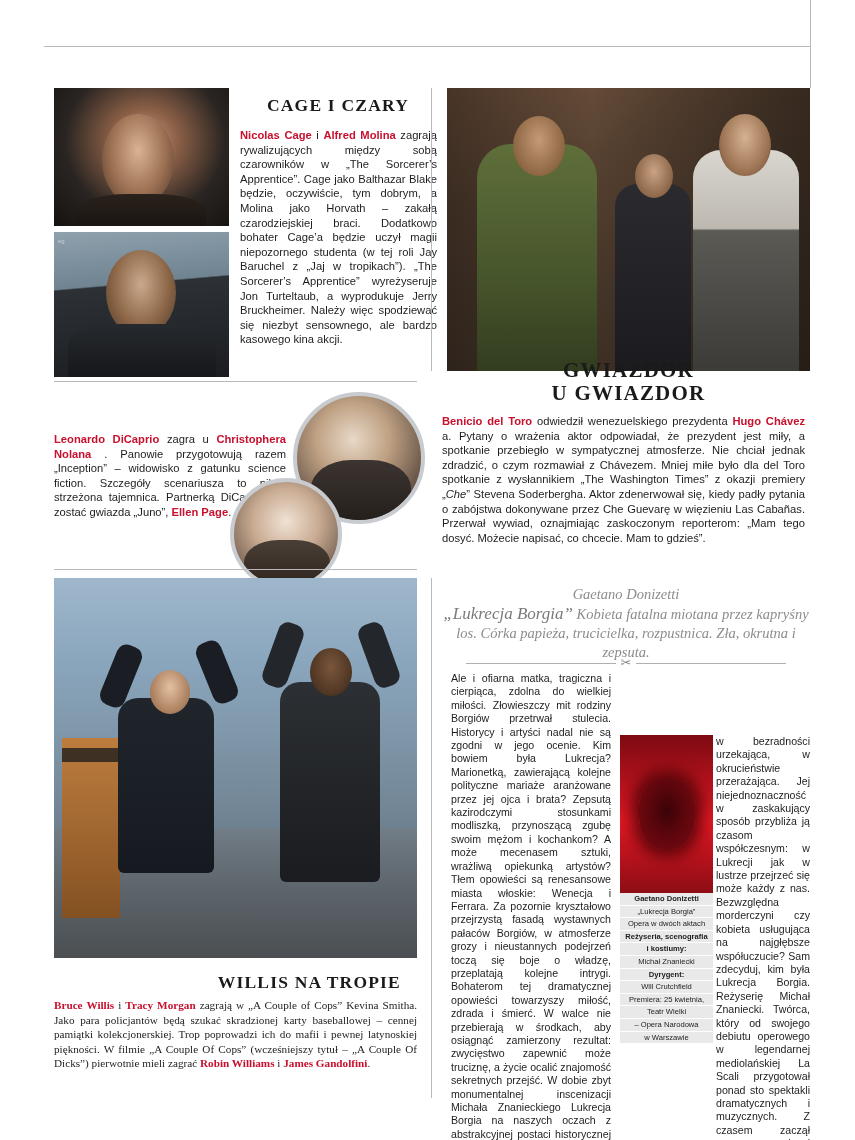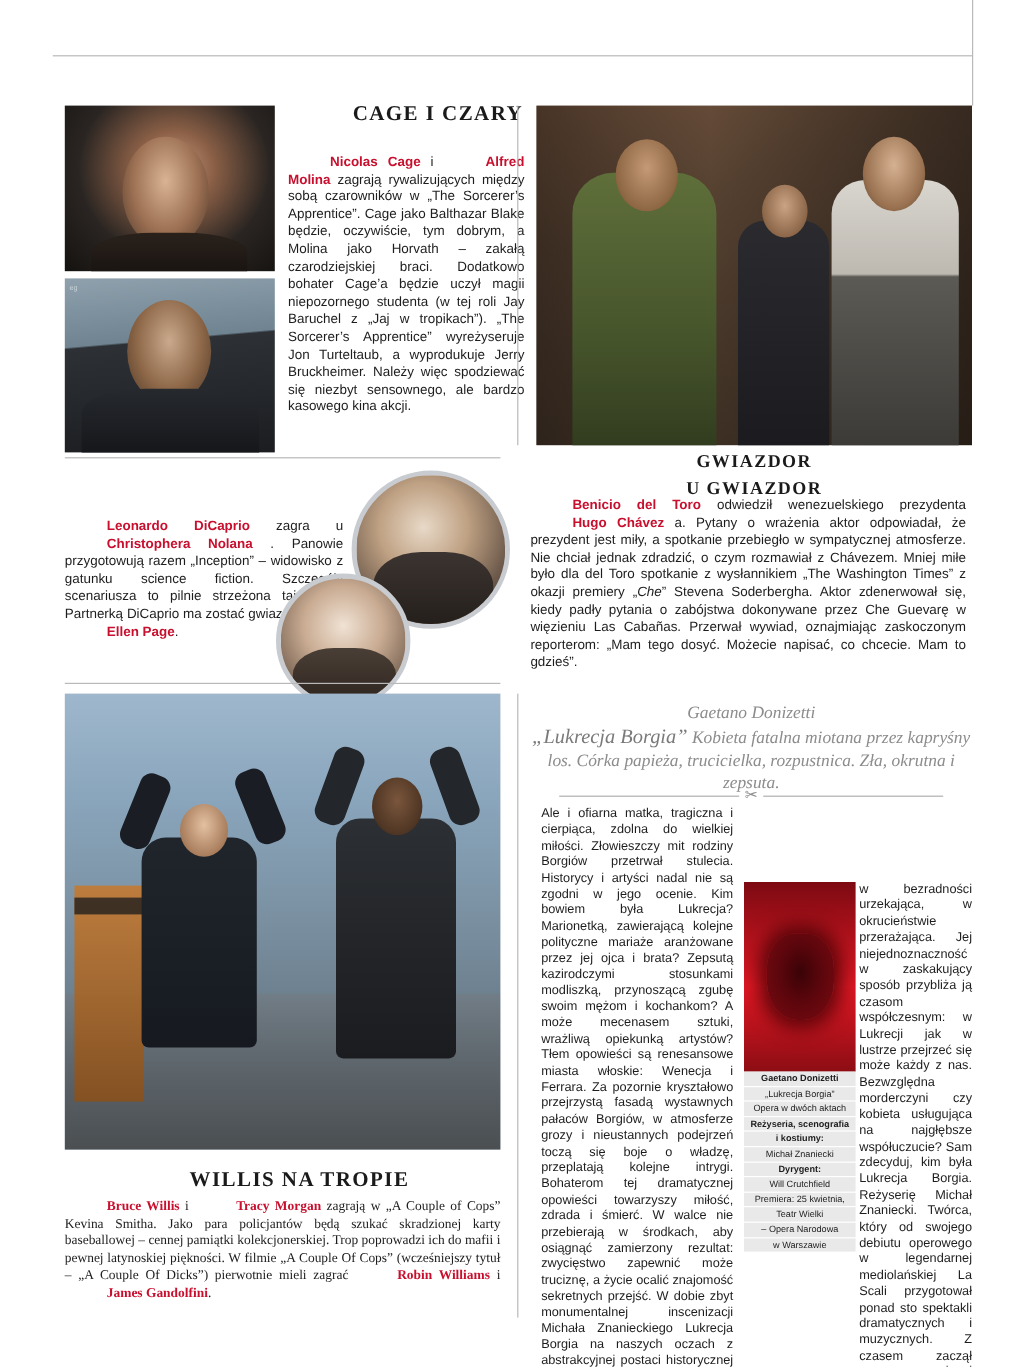--- a/index.html
+++ b/index.html
@@ -43,21 +43,21 @@
     text-align: center;
     color: #1a1a1a;
   }
   .body-txt {
     font-family: "Liberation Sans", sans-serif;
     font-size: 11.2px;
     line-height: 14.6px;
     text-align: justify;
     color: #1d1d1d;
   }
-  .red { color: #c8102e; font-weight: bold; margin-left: 35px; }
+  .red { color: #c8102e; font-weight: bold; }
 
   
   .photo { position: absolute; overflow: hidden; }
   .ph-cage {
     left: 54px; top: 88px; width: 175px; height: 138px;
     background:
       radial-gradient(ellipse at 52% 38%, #c79b7e 0%, #8a5f46 26%, #2a2522 62%, #141210 100%);
   }
   .ph-molina {
     left: 54px; top: 232px; width: 175px; height: 145px;
@@ -106,35 +106,35 @@
     width: 1px;
   }
   .hline {
     position: absolute;
     background: #b9b9b9;
     height: 1px;
   }
 
   
   #cage-head {
-    left: 240px; top: 84px; width: 196px;
+    left: 240px; top: 95px; width: 196px;
     font-size: 17.5px;
-    text-align: right;
   }
   #futur-head {
     left: 54px; top: 390px; width: 250px;
     font-size: 17.5px; line-height: 23px;
   }
   #gwiazdor-head {
-    left: 447px; top: 374px; width: 363px;
-    font-size: 15px; line-height: 23px;
+    left: 447px; top: 359px; width: 363px;
+    font-size: 21px; line-height: 23px;
   }
   #willis-head {
-    left: 68px; top: 972px; width: 363px;
+    left: 38px; top: 972px; width: 363px;
     font-size: 17.5px;
+    text-align: right;
   }
 
   
   #cage-text { left: 240px; top: 128px; width: 197px; }
   #futur-text { left: 54px; top: 432px; width: 232px; }
   #gwiazdor-text { left: 442px; top: 414px; width: 363px; }
   #willis-text { left: 54px; top: 998px; width: 363px; font-family: Liberation Serif, serif; }
 
   
   .don-title {

